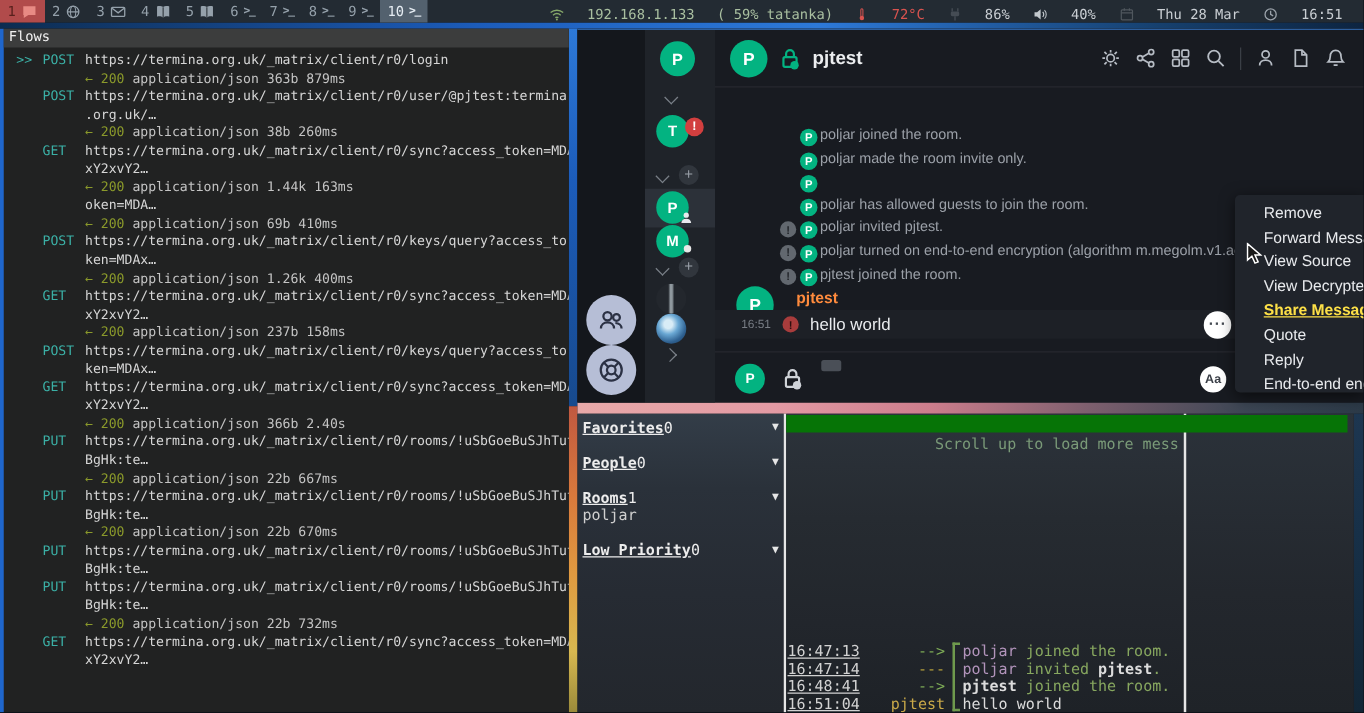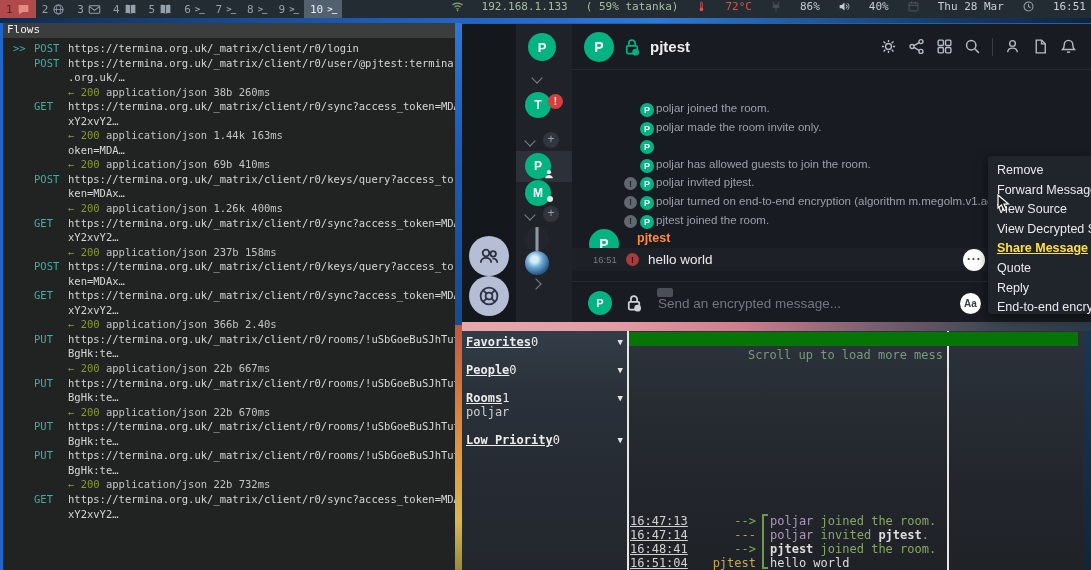--- a/index.html
+++ b/index.html
@@ -8,21 +8,21 @@
   
   .topbar{position:absolute;left:0;top:0;width:1091px;height:18px;background:#232b33;
     display:flex;align-items:stretch;font:11px "DejaVu Sans Mono",monospace;color:#95a1ab;z-index:10;}
   .ws-list{display:flex;}
   .ws{display:flex;align-items:center;gap:4px;padding:0 6px;}
   .ws .wico{display:flex;align-items:center;}
   .ws.urgent{background:#b14b4b;color:#58201c;}
   .ws.urgent .wico{color:#e88a84;}
   .ws.focused{background:#53616e;color:#e5ecf2;}
   .term-ico{font:bold 9px "DejaVu Sans Mono",monospace;letter-spacing:-1px;}
-  .status{margin-left:auto;display:flex;align-items:flex-start;gap:18px;padding-right:5px;color:#c9ced3;}
+  .status{margin-left:auto;display:flex;align-items:flex-end;gap:18px;padding-right:17px;color:#c9ced3;}
   .status .sico{display:flex;align-items:center;}
   .st.ip,.st.wifi-d{color:#a9bfa0;}
   .st.temp{color:#d9534f;}
   .sico.wifi{color:#86a86a;} .sico.thermo{color:#d9534f;}
   .sico.plug{color:#454c54;} .sico.spk{color:#c3c9ce;} .sico.cal{color:#50575e;} .sico.clk{color:#9aa2aa;}
   
   .strip-top{position:absolute;left:0;top:18px;width:1091px;height:5px;
     background:linear-gradient(90deg,#0d2c50,#1c5cba 35%,#2d79d8 60%,#16406e 85%,#0d2440);}
   .strip-mid{position:absolute;left:455px;top:23px;width:7px;height:302px;
     background:linear-gradient(180deg,#2d79d8,#1c5cba 40%,#174a8e);}
@@ -112,21 +112,21 @@
     display:flex;align-items:center;}
   .cmp-av{margin-left:16px;width:24px;height:24px;font-size:11px;flex:none;}
   .cmp-lock{margin-left:12px;color:#cfd3d8;display:flex;flex:none;}
   .cmp-pill{position:absolute;left:85px;top:6px;width:16px;height:9px;border-radius:2px;background:#4a4f57;}
   .cmp-input{margin-left:14px;color:#72777f;font-size:13.5px;}
   .cmp-aa{margin-left:auto;margin-right:110px;width:21px;height:21px;border-radius:50%;background:#fff;
     color:#3a3f47;font:bold 10px "Liberation Sans",sans-serif;display:flex;align-items:center;justify-content:center;}
   
   .ctx-menu{position:absolute;left:988px;top:156px;width:103px;height:158px;background:#20242b;
     border-radius:4px 0 0 4px;box-shadow:0 3px 12px rgba(0,0,0,.55);z-index:30;
-    padding:5px 0 5px 9px;box-sizing:border-box;overflow:hidden;}
+    padding:5px 0 5px 23px;box-sizing:border-box;overflow:hidden;}
   .menu-item{height:19.6px;line-height:19.6px;font-size:12.5px;color:#e8eaed;white-space:nowrap;}
   .menu-item.link{color:#fde047;text-decoration:underline;font-weight:bold;}
   .cursor{position:absolute;left:997px;top:194px;z-index:40;}
   
   .tui-win{position:absolute;left:462px;top:331px;width:621px;height:239px;display:flex;
     font:12px "DejaVu Sans Mono",monospace;color:#d8d8d8;}
   .tui-side{width:165px;flex:none;background:linear-gradient(180deg,#333d48,#2a313a 25%,#262b33 60%,#23272d);
     border-right:2px solid #e6e6e6;box-sizing:content-box;padding-top:4px;}
   .tside-h{display:flex;align-items:center;height:14px;line-height:14px;padding:0 4px;color:#ececec;}
   .tlbl{font-weight:bold;text-decoration:underline;}
@@ -290,20 +290,21 @@
   <div class="strip-top"></div>
   <div class="strip-mid"></div>
   <div class="strip-mid-low"></div>
   <div class="strip-pink"></div>
   <div class="strip-right"></div>
 
   <div class="flows-win">
     <div class="flows-title">Flows</div>
     <div class="flows-body">
         <div class="fl"><span class="mk">&gt;&gt;</span><span class="method">POST</span><span class="furl">https://termina.org.uk/_matrix/client/r0/login</span></div>
+        <div class="fl resp"><span class="code">← 200</span><span class="rest"> application/json 363b 879ms</span></div>
         <div class="fl"><span class="mk"></span><span class="method">POST</span><span class="furl">https://termina.org.uk/_matrix/client/r0/user/@pjtest:termina</span></div>
         <div class="fl cont">.org.uk/…</div>
         <div class="fl resp"><span class="code">← 200</span><span class="rest"> application/json 38b 260ms</span></div>
         <div class="fl"><span class="mk"></span><span class="method">GET</span><span class="furl">https://termina.org.uk/_matrix/client/r0/sync?access_token=MDA</span></div>
         <div class="fl cont">xY2xvY2…</div>
         <div class="fl resp"><span class="code">← 200</span><span class="rest"> application/json 1.44k 163ms</span></div>
         <div class="fl cont">oken=MDA…</div>
         <div class="fl resp"><span class="code">← 200</span><span class="rest"> application/json 69b 410ms</span></div>
         <div class="fl"><span class="mk"></span><span class="method">POST</span><span class="furl">https://termina.org.uk/_matrix/client/r0/keys/query?access_to</span></div>
         <div class="fl cont">ken=MDAx…</div>
@@ -486,21 +487,20 @@
       <div class="composer">
         <div class="av cmp-av">P</div>
         <span class="cmp-lock">
             <svg width="20" height="20" viewBox="0 0 16 16">
               <path d="M5.5 7V5a2.5 2.5 0 0 1 5 0v2" fill="none" stroke="currentColor" stroke-width="1.4"></path>
               <rect x="3.8" y="7" width="8.4" height="6.2" rx="1" fill="none" stroke="currentColor" stroke-width="1.4"></rect>
               <circle cx="10.9" cy="12.1" r="2.7" fill="currentColor"></circle>
             </svg>
           </span>
         <span class="cmp-pill"></span>
-        <div class="cmp-input">Send an encrypted message...</div>
         <span class="cmp-aa">Aa</span>
       </div>
     </div>
   </div>
 
   <div class="ctx-menu">
       <div class="menu-item">Remove</div>
       <div class="menu-item">Forward Message</div>
       <div class="menu-item">View Source</div>
       <div class="menu-item">View Decrypted S</div>

